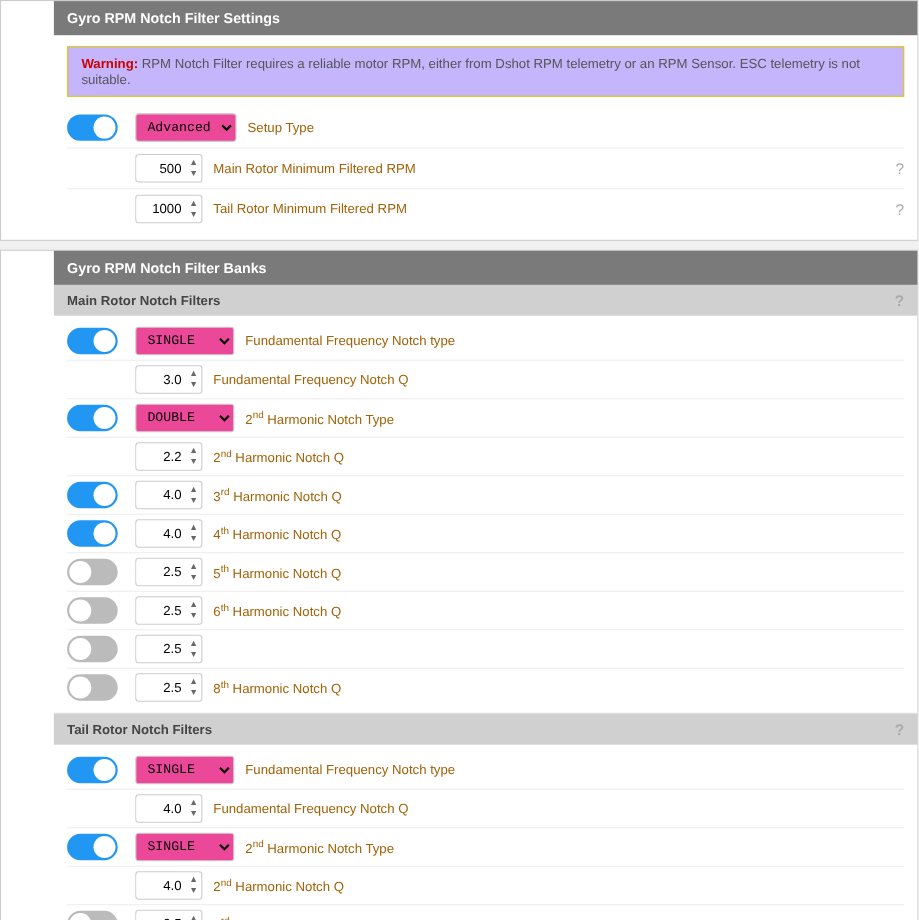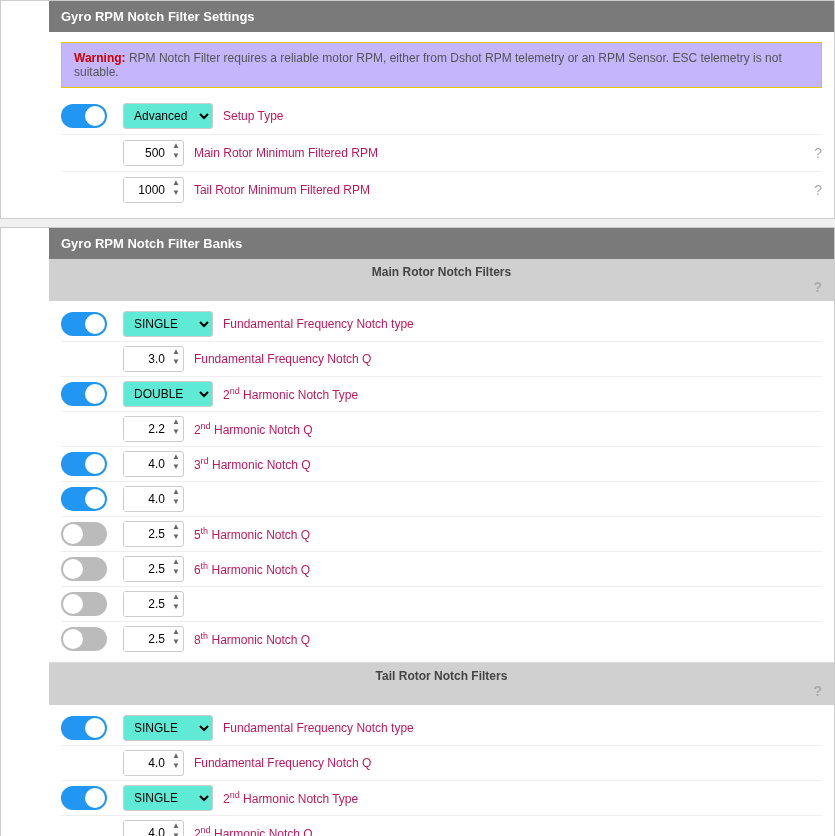--- a/index.html
+++ b/index.html
@@ -15,31 +15,31 @@
     .setting-row { display: flex; align-items: center; padding: 5px 0; border-bottom: 1px solid #eee; }
     .setting-row:last-child { border-bottom: none; }
 
     .toggle { display: inline-flex; align-items: center; width: 46px; height: 24px; border-radius: 12px; position: relative; cursor: pointer; flex-shrink: 0; }
     .toggle.on { background: #2196F3; }
     .toggle.off { background: #bbb; }
     .toggle-thumb { width: 20px; height: 20px; background: #fff; border-radius: 50%; position: absolute; top: 2px; transition: left 0.1s; }
     .toggle.on .toggle-thumb { left: 24px; }
     .toggle.off .toggle-thumb { left: 2px; }
 
-    .select-input { border: 1px solid #ccc; padding: 3px 6px; font-size: 12px; background: #5eead4; border-radius: 3px; height: 26px; min-width: 90px; }
-    .num-input-wrap { display: flex; border: 1px solid #ccc; border-radius: 3px; background: #fff; height: 26px; }
+    .select-input { border: 1px solid #ccc; padding: 3px 6px; font-size: 12px; background: #ec4899; border-radius: 3px; height: 26px; min-width: 90px; font-family: Liberation Mono, monospace; }
+    .num-input-wrap { display: flex; align-items: center; border: 1px solid #ccc; border-radius: 3px; background: #fff; height: 26px; }
     .num-input { border: none; width: 45px; text-align: right; font-size: 12px; padding: 2px 4px; outline: none; }
     .spin-btns { display: flex; flex-direction: column; }
     .spin-btn { font-size: 8px; line-height: 1; border: none; background: transparent; cursor: pointer; color: #666; padding: 1px 3px; }
 
-    .row-label { color: #be185d; font-size: 12px; margin-left: 10px; flex: 1; }
+    .row-label { color: #a16207; font-size: 12px; margin-left: 10px; flex: 1; }
     .row-label sup { font-size: 9px; }
     .help-icon { color: #aaa; font-size: 14px; margin-left: auto; cursor: pointer; }
 
-    .sub-header { background: #d0d0d0; color: #444; padding: 6px 12px; font-size: 12px; font-weight: bold; display: flex; justify-content: space-between; align-items: center; flex-direction: column; }
+    .sub-header { background: #d0d0d0; color: #444; padding: 6px 12px; font-size: 12px; font-weight: bold; display: flex; justify-content: space-between; align-items: center; }
 
     .section { border-bottom: 1px solid #ddd; }
 
     .inner-section { padding: 6px 12px; }
     .inner-section .setting-row { padding: 4px 0; }
 
     .ml-toggle { margin-right: 8px; }
 
     .spacer { margin-left: 8px; }
   </style>
@@ -176,20 +176,21 @@
             <div class="toggle-thumb"></div>
           </div>
         <div class="spacer"></div>
         <div class="num-input-wrap">
           <input class="num-input" type="text" value="4.0" style="">
           <div class="spin-btns">
               <button class="spin-btn">▲</button>
               <button class="spin-btn">▼</button>
             </div>
         </div>
+        <span class="row-label">4<sup>th</sup> Harmonic Notch Q</span>
       </div>
 
       <div class="setting-row">
         <div class="toggle off ml-toggle">
             <div class="toggle-thumb"></div>
           </div>
         <div class="spacer"></div>
         <div class="num-input-wrap">
           <input class="num-input" type="text" value="2.5" style="">
           <div class="spin-btns">

